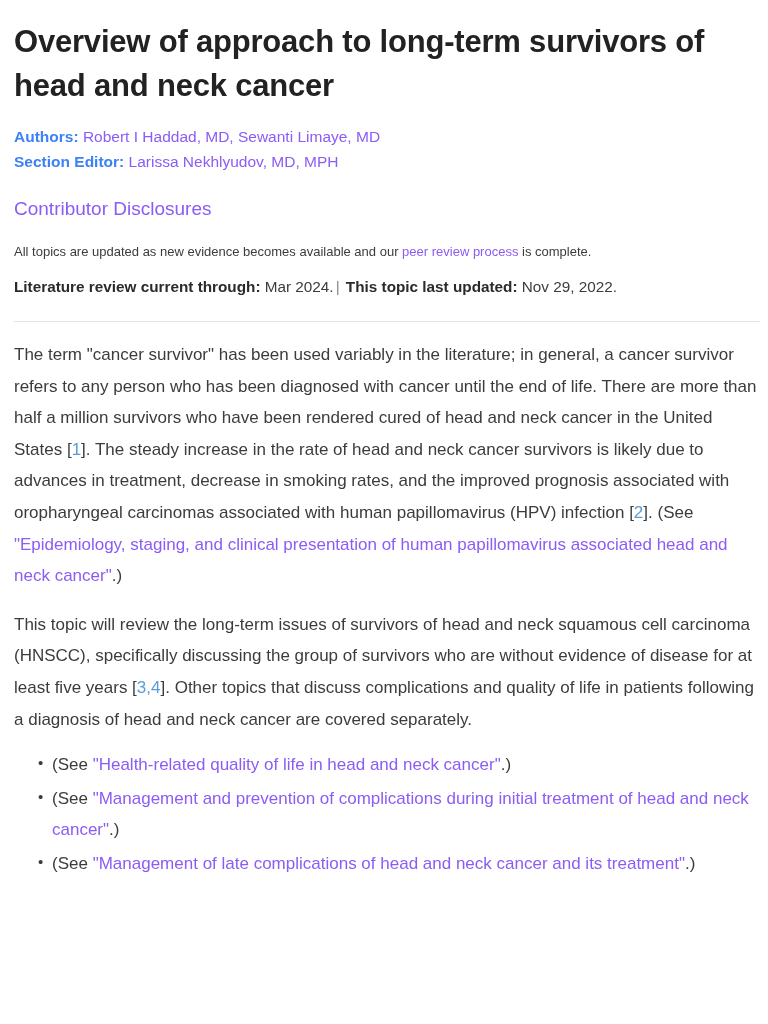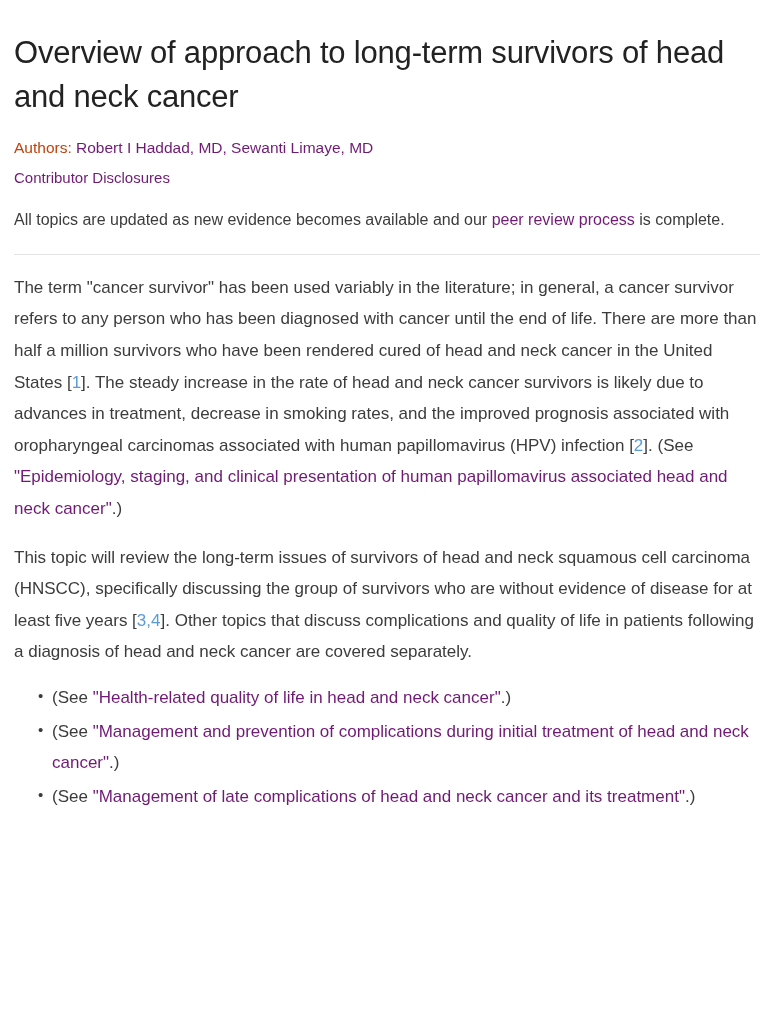--- a/index.html
+++ b/index.html
@@ -13,52 +13,52 @@
     font-family: "Liberation Sans", sans-serif;
     color: #3c3c3c;
     -webkit-font-smoothing: antialiased;
   }
   .page {
     padding: 16px 8px 0 14px;
     box-sizing: border-box;
     width: 768px;
   }
   a, .lnk {
-    color: #701a75;
+    color: #8b5cf6;
     text-decoration: none;
     cursor: pointer;
     text-align: center;
   }
   .topic-title {
     font-size: 31px;
     line-height: 1.42;
-    font-weight: normal;
+    font-weight: bold;
     color: #222222;
     letter-spacing: -0.2px;
-    margin: 15px 0 16px 0;
+    margin: 4px 0 16px 0;
     max-width: 720px;
   }
   .byline {
     font-size: 15.5px;
     line-height: 1.62;
     color: #3c3c3c;
     margin: 0;
   }
   .byline .role {
-    font-weight: normal;
-    color: #c2410c;
+    font-weight: bold;
+    color: #3b82f6;
   }
   .disclosures-row {
-    margin-top: 6px;
-    font-size: 15px;
+    margin-top: 20px;
+    font-size: 19px;
     line-height: 1.6;
   }
   .update-note {
     margin-top: 17px;
-    font-size: 16px;
+    font-size: 13px;
     line-height: 1.6;
     color: #3c3c3c;
   }
   .lit-review {
     margin-top: 13px;
     font-size: 15.3px;
     line-height: 1.6;
     color: #3c3c3c;
   }
   .lit-review b {
@@ -119,30 +119,40 @@
 
 <div class="page">
 
   <h1 class="topic-title">Overview of approach to long-term survivors of head and neck cancer</h1>
 
   <div class="byline">
     <div>
       <span class="role">Authors:</span>
       <span class="lnk">Robert I Haddad, MD, Sewanti Limaye, MD</span>
     </div>
+    <div>
+      <span class="role">Section Editor:</span>
+      <span class="lnk">Larissa Nekhlyudov, MD, MPH</span>
+    </div>
   </div>
 
   <div class="disclosures-row">
     <span class="lnk">Contributor Disclosures</span>
   </div>
 
   <div class="update-note">
     <span>All topics are updated as new evidence becomes available and our </span><span class="lnk">peer review process</span><span> is complete.</span>
   </div>
 
+  <div class="lit-review">
+    <b>Literature review current through:</b>
+    <span>Mar 2024.</span><span class="sep-pipe">|</span>
+    <b>This topic last updated:</b>
+    <span>Nov 29, 2022.</span>
+  </div>
 
   <hr class="rule">
 
 
   <p class="body"><span>The term "cancer survivor" has been used variably in the literature; in general, a cancer survivor refers to any person who has been diagnosed with cancer until the end of life. There are more than half a million survivors who have been rendered cured of head and neck cancer in the United States [</span><span class="cite">1</span><span>]. The steady increase in the rate of head and neck cancer survivors is likely due to advances in treatment, decrease in smoking rates, and the improved prognosis associated with oropharyngeal carcinomas associated with human papillomavirus (HPV) infection [</span><span class="cite">2</span><span>]. (See </span><span class="lnk">"Epidemiology, staging, and clinical presentation of human papillomavirus associated head and neck cancer"</span><span>.)</span></p>
 
   <p class="body"><span>This topic will review the long-term issues of survivors of head and neck squamous cell carcinoma (HNSCC), specifically discussing the group of survivors who are without evidence of disease for at least five years [</span><span class="cite">3</span><span class="cite">,</span><span class="cite">4</span><span>]. Other topics that discuss complications and quality of life in patients following a diagnosis of head and neck cancer are covered separately.</span></p>
 
   <ul class="see-list">
     <li><span>(See </span><span class="lnk">"Health-related quality of life in head and neck cancer"</span><span>.)</span></li>

